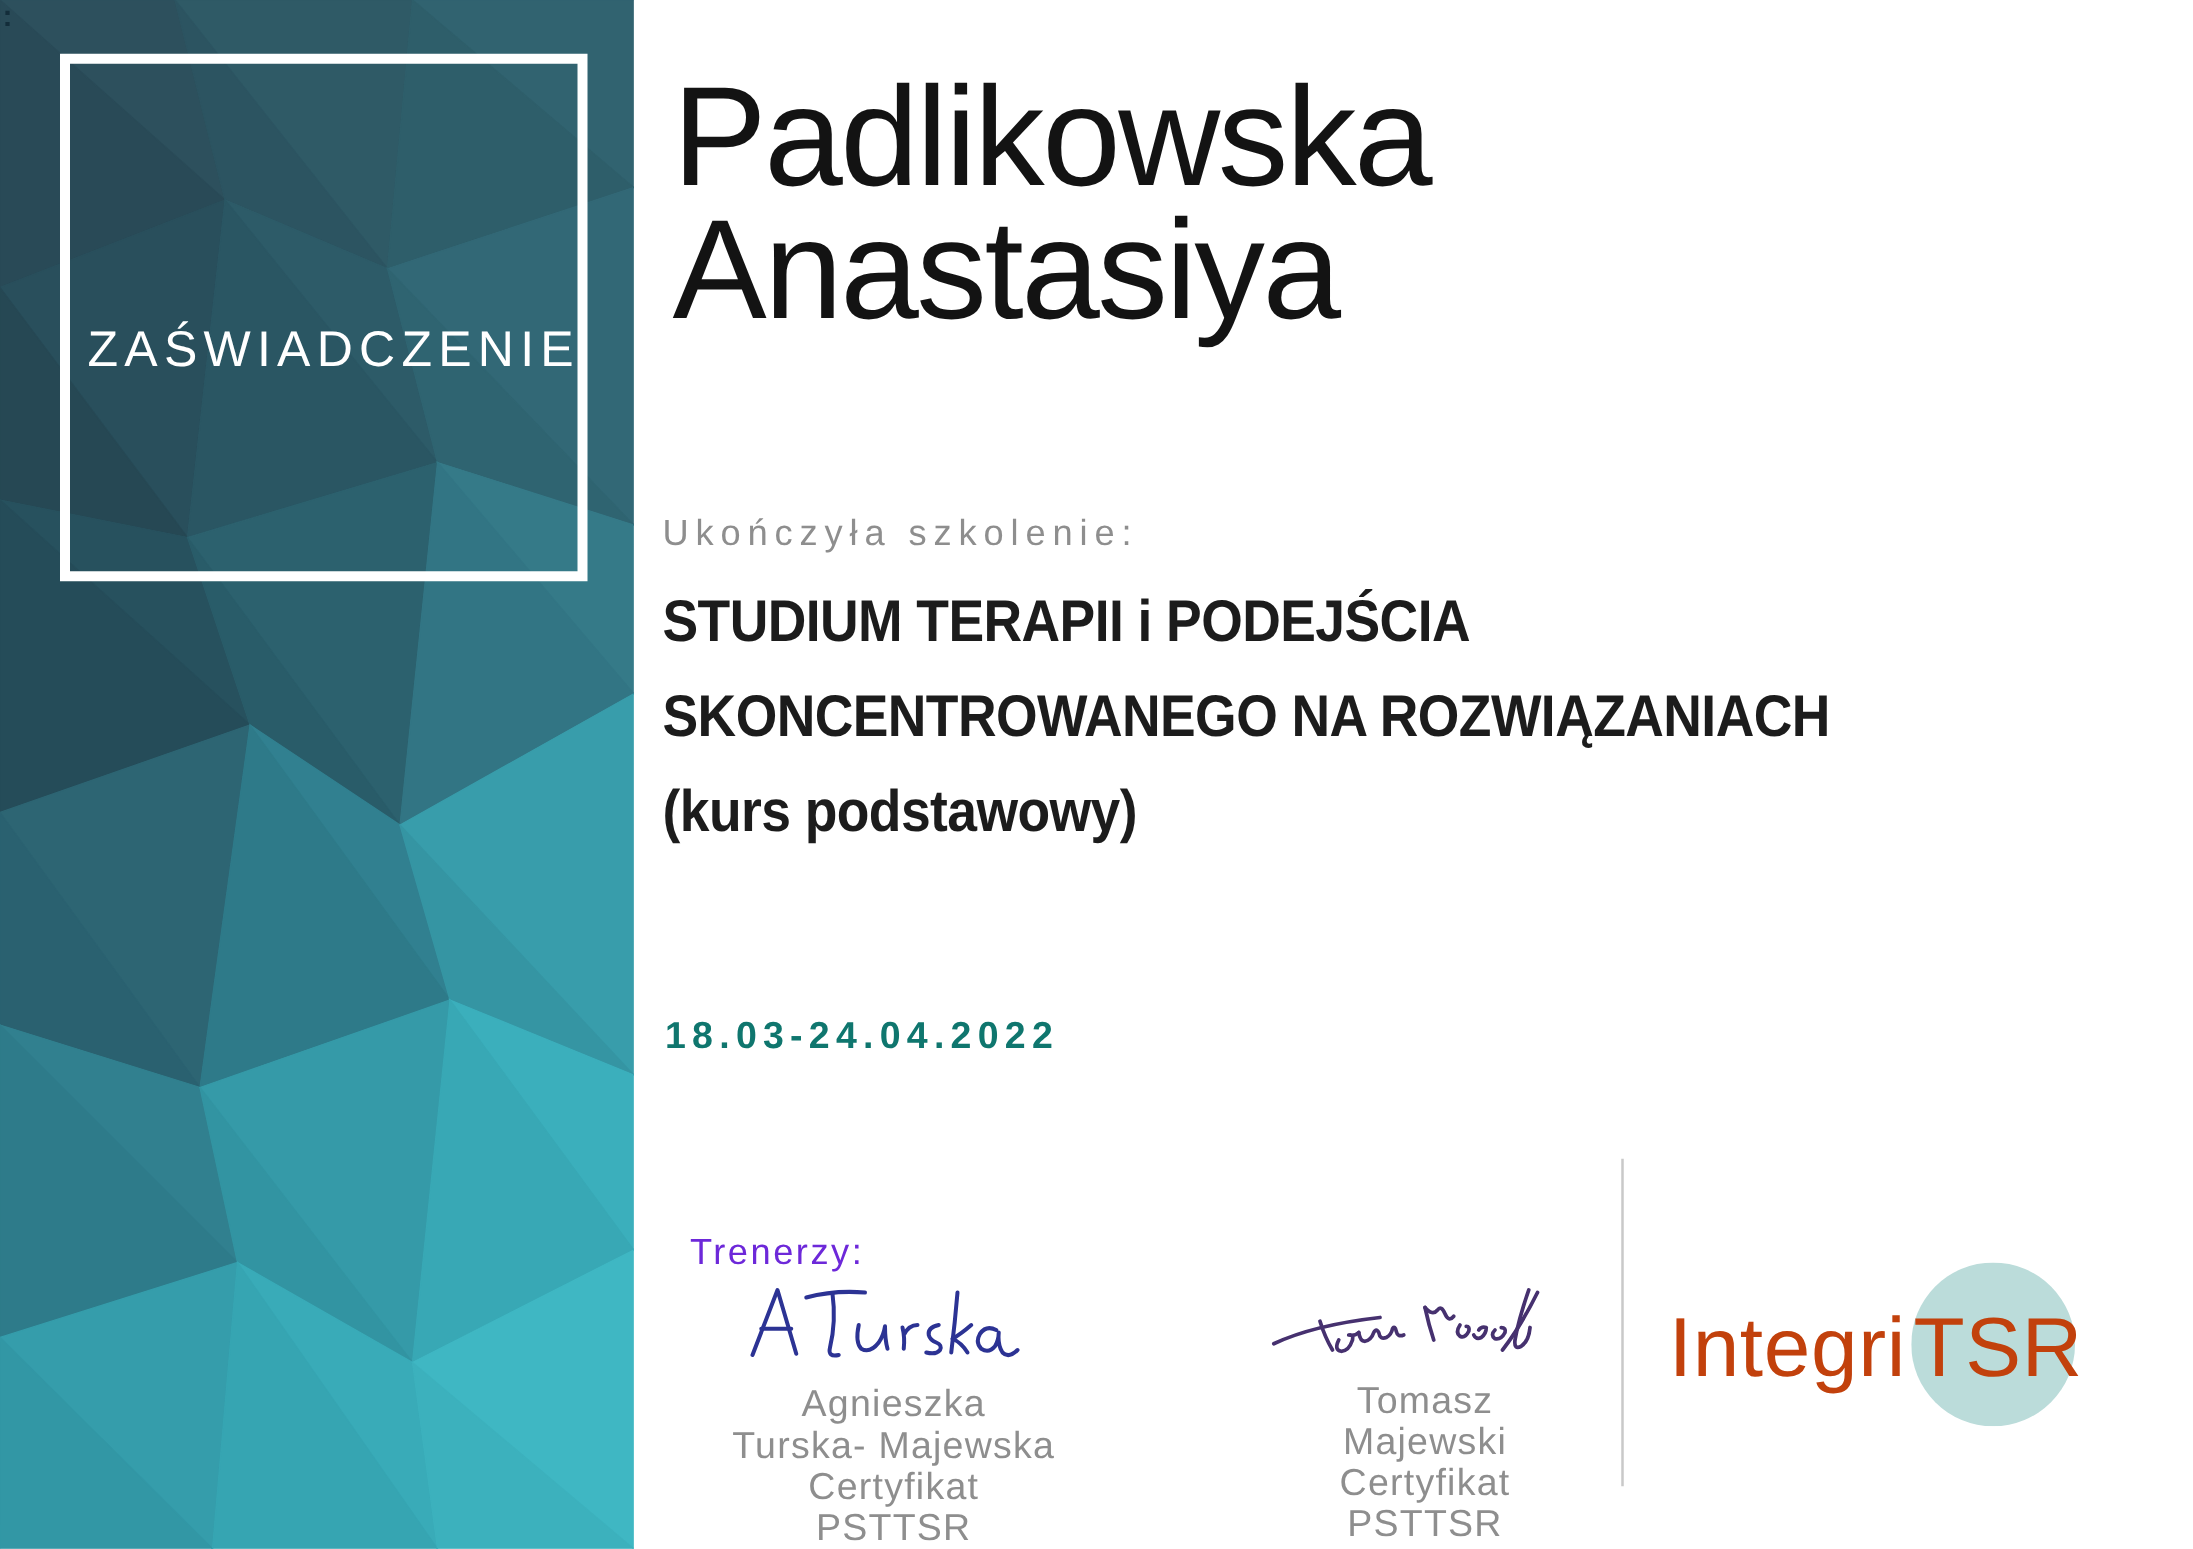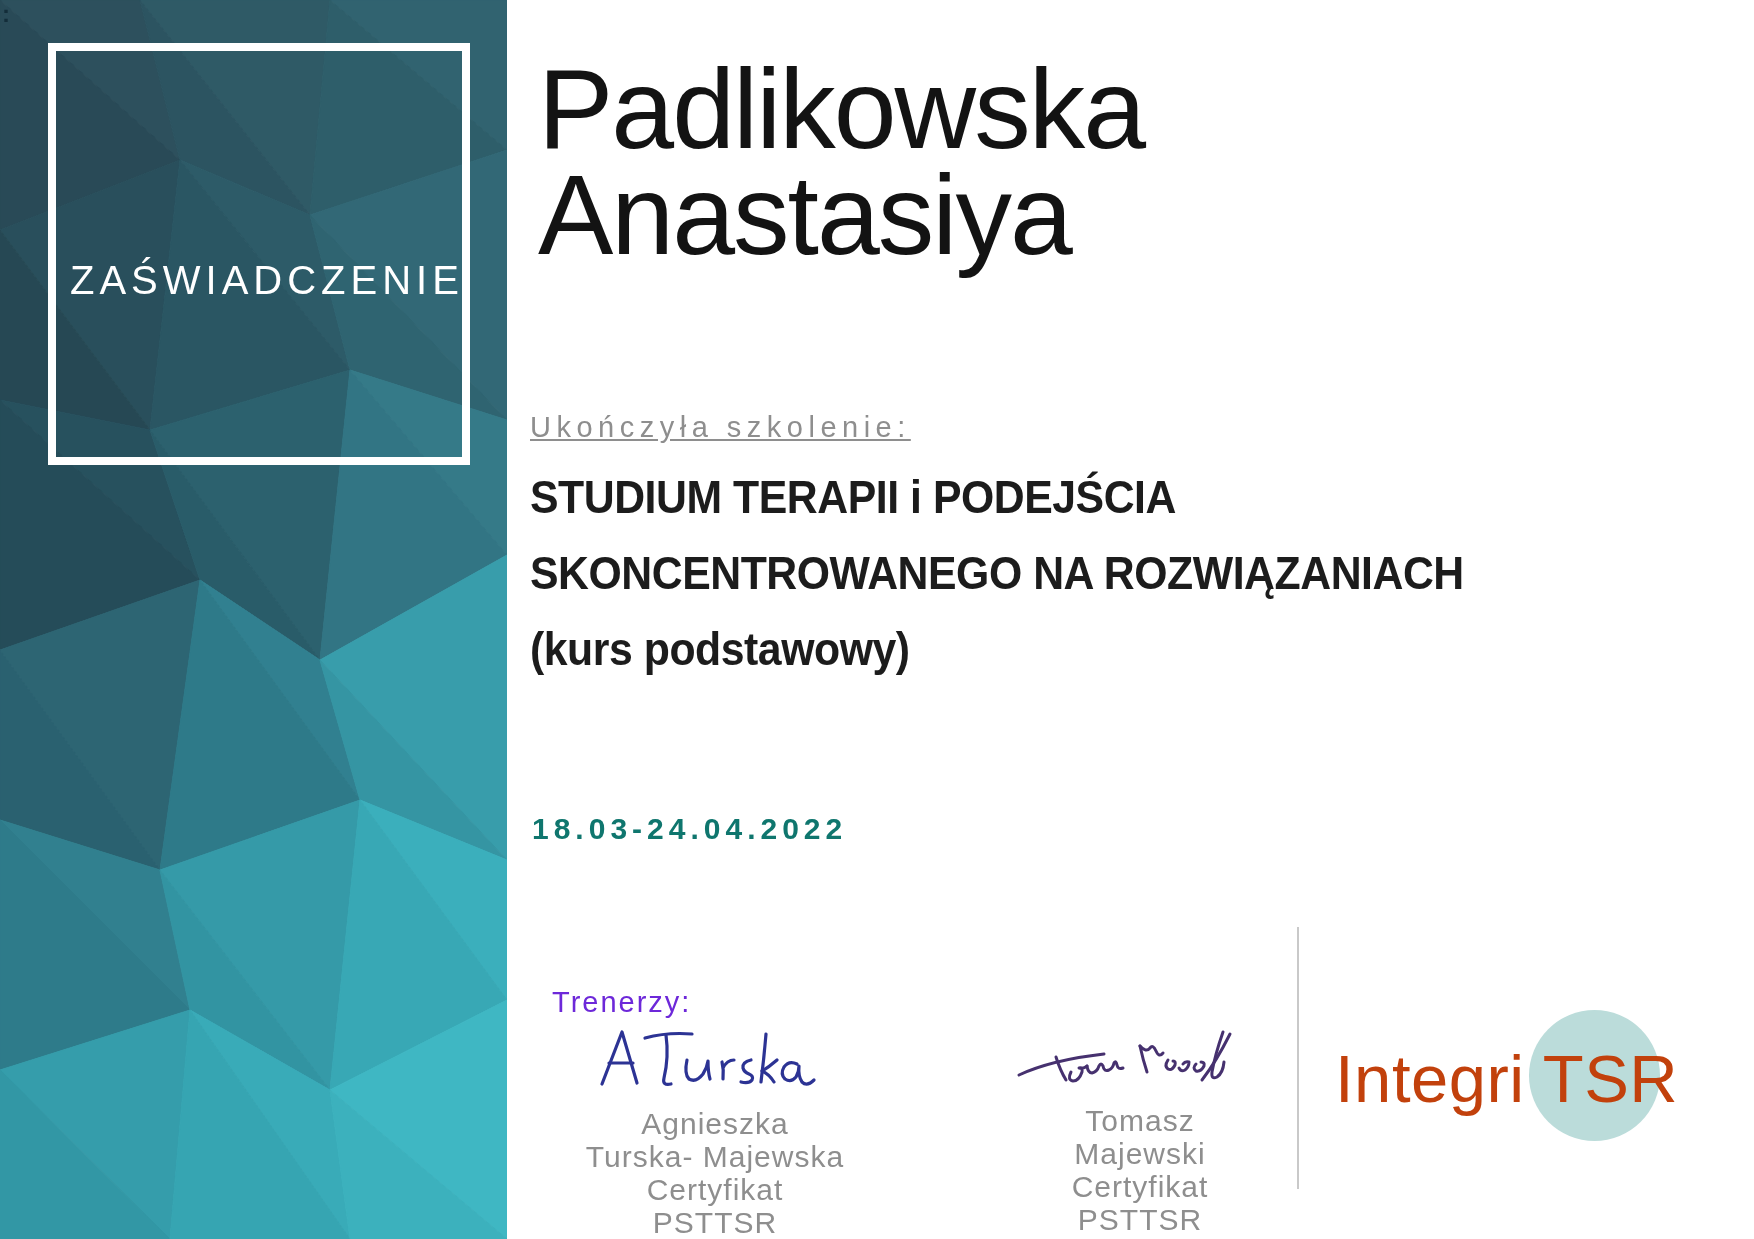--- a/index.html
+++ b/index.html
@@ -31,21 +31,21 @@
   
   .recipient{
     position:absolute;left:538px;top:56px;
     color:#131313;font-size:113px;font-weight:200;line-height:106px;
     letter-spacing:-2px;white-space:nowrap;
   }
 
   
   .intro{
     position:absolute;left:530px;top:411px;
-    color:#8e8e8e;font-size:29px;font-weight:300;letter-spacing:5.5px;white-space:nowrap;text-decoration:underline;
+    color:#8e8e8e;font-size:29px;font-weight:300;letter-spacing:5.5px;white-space:nowrap;
   }
   .course-title{
     position:absolute;left:530px;top:459px;
     color:#1c1c1c;font-size:47px;font-weight:700;line-height:76px;
     letter-spacing:-0.5px;white-space:nowrap;
     transform:scaleX(0.91);transform-origin:left top;
   }
   .hours{
     position:absolute;left:532px;top:746px;
     color:#8e8e8e;font-size:30px;font-weight:300;letter-spacing:6px;white-space:nowrap;
@@ -74,21 +74,21 @@
     position:absolute;left:1297px;top:927px;width:2px;height:262px;background:#c9c9c9;
   }
 
   
   .logo{position:absolute;left:1335px;top:1040px;width:360px;height:110px;}
   .logo-circle-svg{position:absolute;left:194px;top:-30px;}
   .logo-text{
     position:relative;display:flex;color:#c2410c;font-size:67px;font-weight:400;
     letter-spacing:0.5px;white-space:nowrap;
   }
-  .logo-text .tsr{margin-left:18px;}
+  .logo-text .tsr{margin-left:6px;}
 </style>
 </head>
 <body>
 
 <div class="stage">
 
   <div class="panel">
     <svg width="507" height="1239" viewBox="0 0 507 1239">
       <g stroke-width="1">
         <polygon points="0,0 140,0 180,160" fill="#2d505d" stroke="#2d505d"></polygon>

